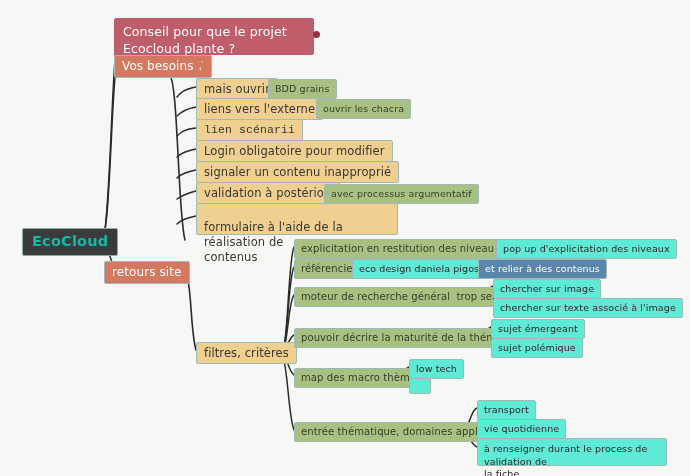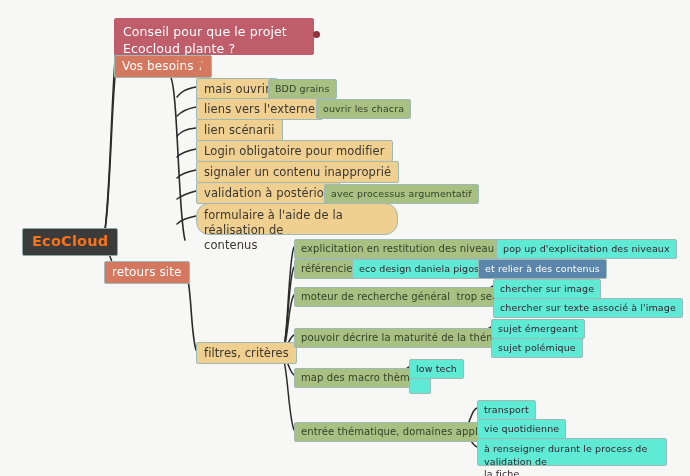--- a/index.html
+++ b/index.html
@@ -28,21 +28,21 @@
     border-radius: 2px;
     display: flex;
     align-items: center;
     white-space: pre-wrap;
     line-height: 1.22;
     letter-spacing: 0.1px;
   }
   
   .n-root {
     background: #3b3b3b;
-    color: #f97316;
+    color: #14b8a6;
     border: 1px solid #8aa9a4;
     font-weight: bold;
     font-size: 14.5px;
     padding: 4px 9px;
     letter-spacing: 0.2px;
   }
   .n-title {
     background: #bf5d6b;
     color: #ffffff;
     border: 1px solid #bf5d6b;
@@ -60,23 +60,22 @@
   }
   .n-gold {
     background: #f0d091;
     color: #3a3630;
     border: 1px solid #9fb9b5;
     font-size: 11.5px;
     padding: 3px 7px;
   }
   .n-gold-multi {
     align-items: flex-start;
-    padding-top: 4px;
+    padding-top: 16px;
     line-height: 1.30;
-    border-radius: 13px;
   }
   .n-green {
     background: #a8c182;
     color: #34402a;
     border: 1px solid #9fb9b5;
     font-size: 9.5px;
     padding: 3px 6px;
   }
   .n-green-lg {
     font-size: 10px;
@@ -175,21 +174,21 @@
   <div class="dot dot-orange" style="left:197px; top:61px; width:6px; height:6px;"></div>
 
   <div class="node n-salmon" style="left:104px; top:261px;">retours site</div>
 
   <div class="node n-gold" style="left:196px; top:78px;">mais ouvrir</div>
   <div class="node n-green" style="left:268px; top:79px;">BDD grains</div>
 
   <div class="node n-gold" style="left:196px; top:98px;">liens vers l'externe</div>
   <div class="node n-green" style="left:316px; top:99px;">ouvrir les chacra</div>
 
-  <div class="node n-gold" style="left:196px; top:119px;">lien scénarii</div>
+  <div class="node n-gold" style="left:196px; top:119px;font-family:Liberation Mono, monospace;">lien scénarii</div>
 
   <div class="node n-gold" style="left:196px; top:140px;">Login obligatoire pour modifier</div>
 
   <div class="node n-gold" style="left:196px; top:161px;">signaler un contenu inapproprié</div>
 
   <div class="node n-gold" style="left:196px; top:182px;">validation à postériori</div>
   <div class="node n-green" style="left:324px; top:184px;">avec processus argumentatif</div>
 
   <div class="node n-gold n-gold-multi" style="left:196px; top:203px; width:202px; height:32px;">formulaire à l'aide de la réalisation de
 contenus</div>

